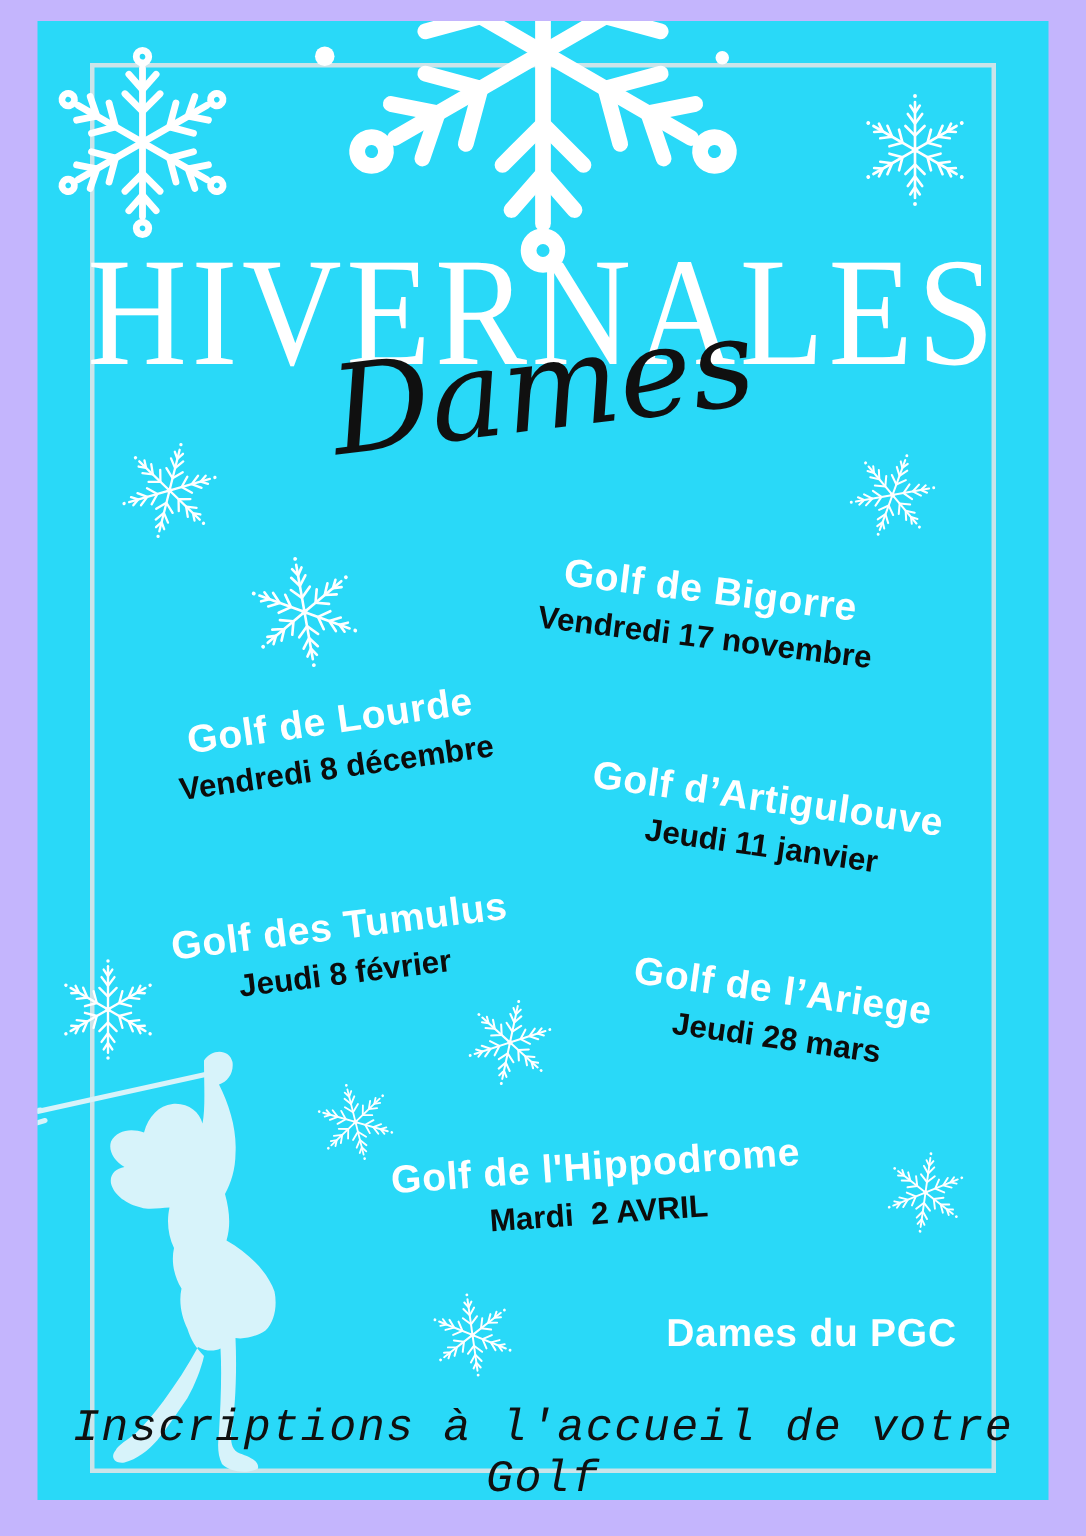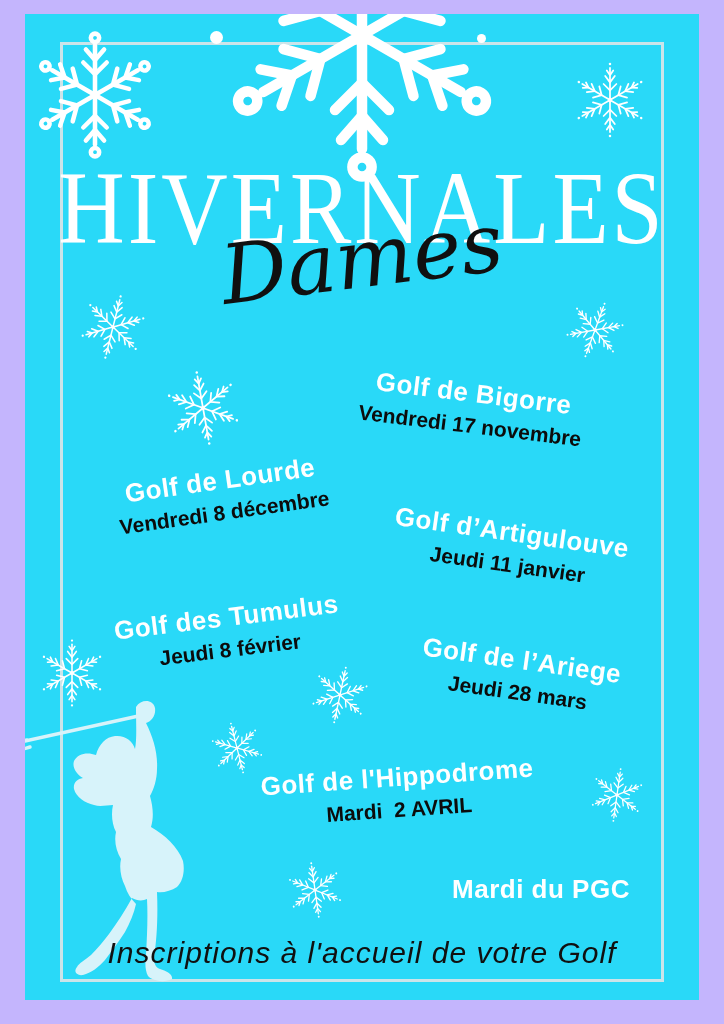--- a/index.html
+++ b/index.html
@@ -35,21 +35,21 @@
   .ev-date { font-size:21px; font-weight:bold; color:#0c0c0c; margin-top:5px; white-space:pre; }
   .ev-0 { left:447px; top:394px; transform:translate(-50%,-50%) rotate(7deg); }
   .ev-1 { left:197px; top:481px; transform:translate(-50%,-50%) rotate(-8deg); }
   .ev-2 { left:485px; top:533px; transform:translate(-50%,-50%) rotate(8deg); }
   .ev-3 { left:203px; top:618px; transform:translate(-50%,-50%) rotate(-7deg); }
   .ev-4 { left:495px; top:661px; transform:translate(-50%,-50%) rotate(8deg); }
   .ev-5 { left:373px; top:778px; transform:translate(-50%,-50%) rotate(-4deg); }
   .ev-6 { left:516px; top:875px; transform:translate(-50%,-50%); }
   .footer {
     position:absolute; left:0; right:0; top:922px; text-align:center;
-    font-family:Liberation Sans, sans-serif; font-style:italic;
+    font-family:Liberation Mono, monospace; font-style:italic;
     font-size:30px; color:#101010; letter-spacing:1px; z-index:3;
   }
   .dot { position:absolute; background:#ffffff; border-radius:50%; z-index:2; }
 </style>
 </head>
 <body>
 
 <div class="poster">
   <div class="canvas">
 
@@ -165,19 +165,19 @@
     </div>
     <div class="event ev-4">
       <div class="ev-name">Golf de l’Ariege</div>
       <div class="ev-date">Jeudi 28 mars</div>
     </div>
     <div class="event ev-5">
       <div class="ev-name">Golf de l'Hippodrome</div>
       <div class="ev-date">Mardi  2 AVRIL</div>
     </div>
     <div class="event ev-6">
-      <div class="ev-name">Mardi du PGC</div>
+      <div class="ev-name">Dames du PGC</div>
     </div>
 
     <div class="footer txt">Inscriptions  à l'accueil de votre Golf</div>
 
   </div>
 </div>
 
 </body></html>

